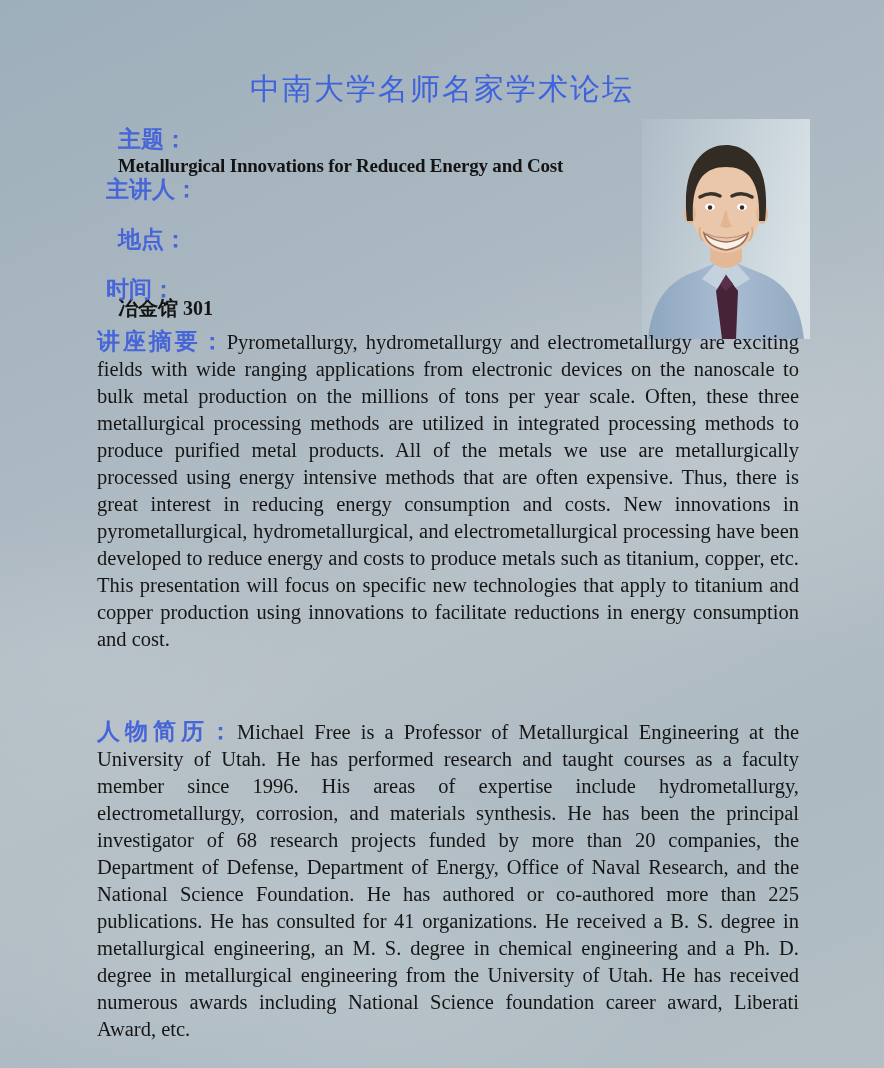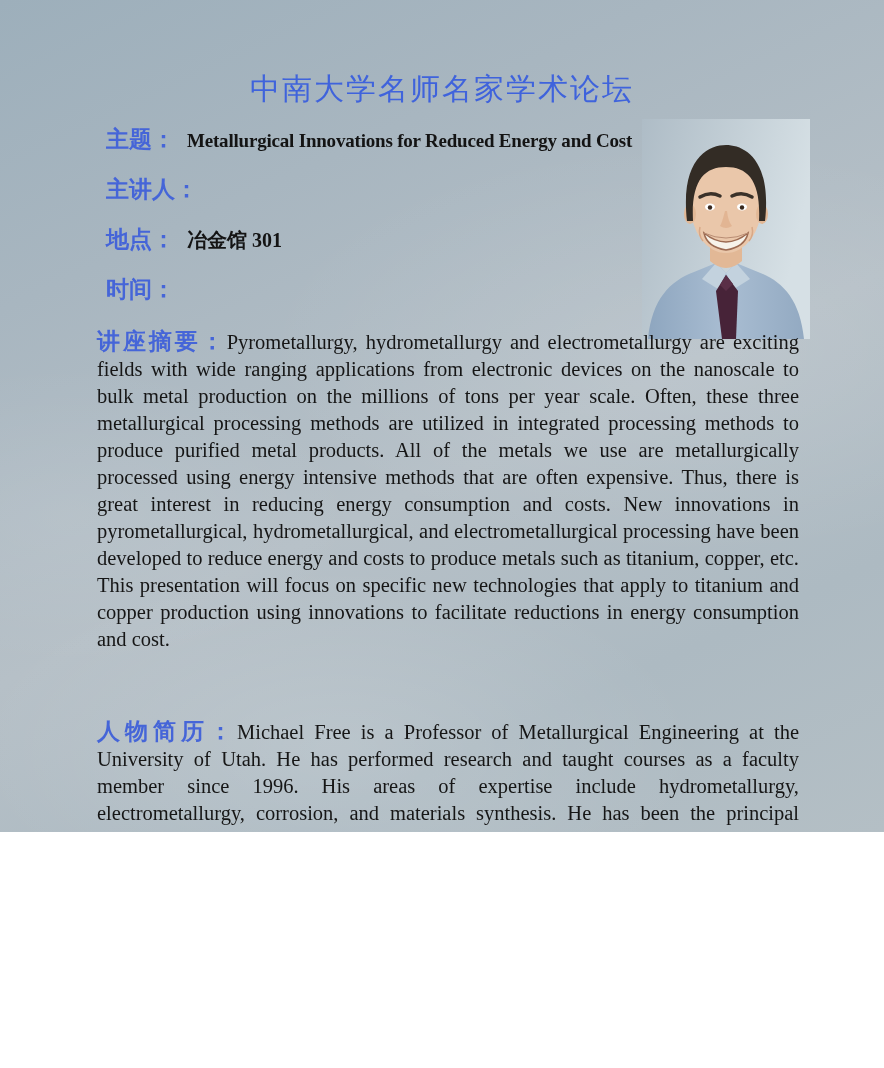--- a/index.html
+++ b/index.html
@@ -1,18 +1,18 @@
 <!DOCTYPE html>
 <html><head>
 <meta charset="utf-8">
 <style>
   html,body{margin:0;padding:0;}
   .page{
     position:relative;
-    width:884px;height:832px;
+    width:884px;height:1068px;
     overflow:hidden;
     font-family:"Liberation Serif", serif;
     background:
       radial-gradient(ellipse 620px 300px at 78% 42%, rgba(255,255,255,0.10), rgba(255,255,255,0) 70%),
       radial-gradient(ellipse 520px 260px at 38% 90%, rgba(255,255,255,0.14), rgba(255,255,255,0) 70%),
       radial-gradient(ellipse 420px 220px at 8% 62%, rgba(255,255,255,0.08), rgba(255,255,255,0) 70%),
       linear-gradient(155deg, #9dafbb 0%, #a8b6c0 25%, #b6c0c7 55%, #adbac2 78%, #b4bfc5 100%);
   }
   .title{
     position:absolute;
@@ -29,38 +29,39 @@
   }
   .info{
     position:absolute;
     left:106px;top:124px;
     width:540px;
   }
   .info-row{
     display:flex;
     align-items:baseline;
     height:50px;
+    flex-direction:column;
   }
   .info-label{
     color:#4565d8;
     font-family:"Liberation Sans", sans-serif;
     font-weight:700;
     font-size:23px;
     flex:0 0 auto;
     white-space:pre;
   }
   .info-value{
     color:#141414;
     font-weight:700;
     white-space:pre;
     margin-left:12px;
   }
   .v-topic{font-size:19px;letter-spacing:-0.2px;}
   .v-speaker{font-size:21px;}
-  .v-loc,.v-time{font-size:20px;}
+  .v-loc,.v-time{font-size:20px;margin-top:40px;}
   .photo{
     position:absolute;
     left:642px;top:119px;
     width:168px;height:220px;
     line-height:0;
   }
   .para{
     position:absolute;
     left:97px;
     width:702px;

